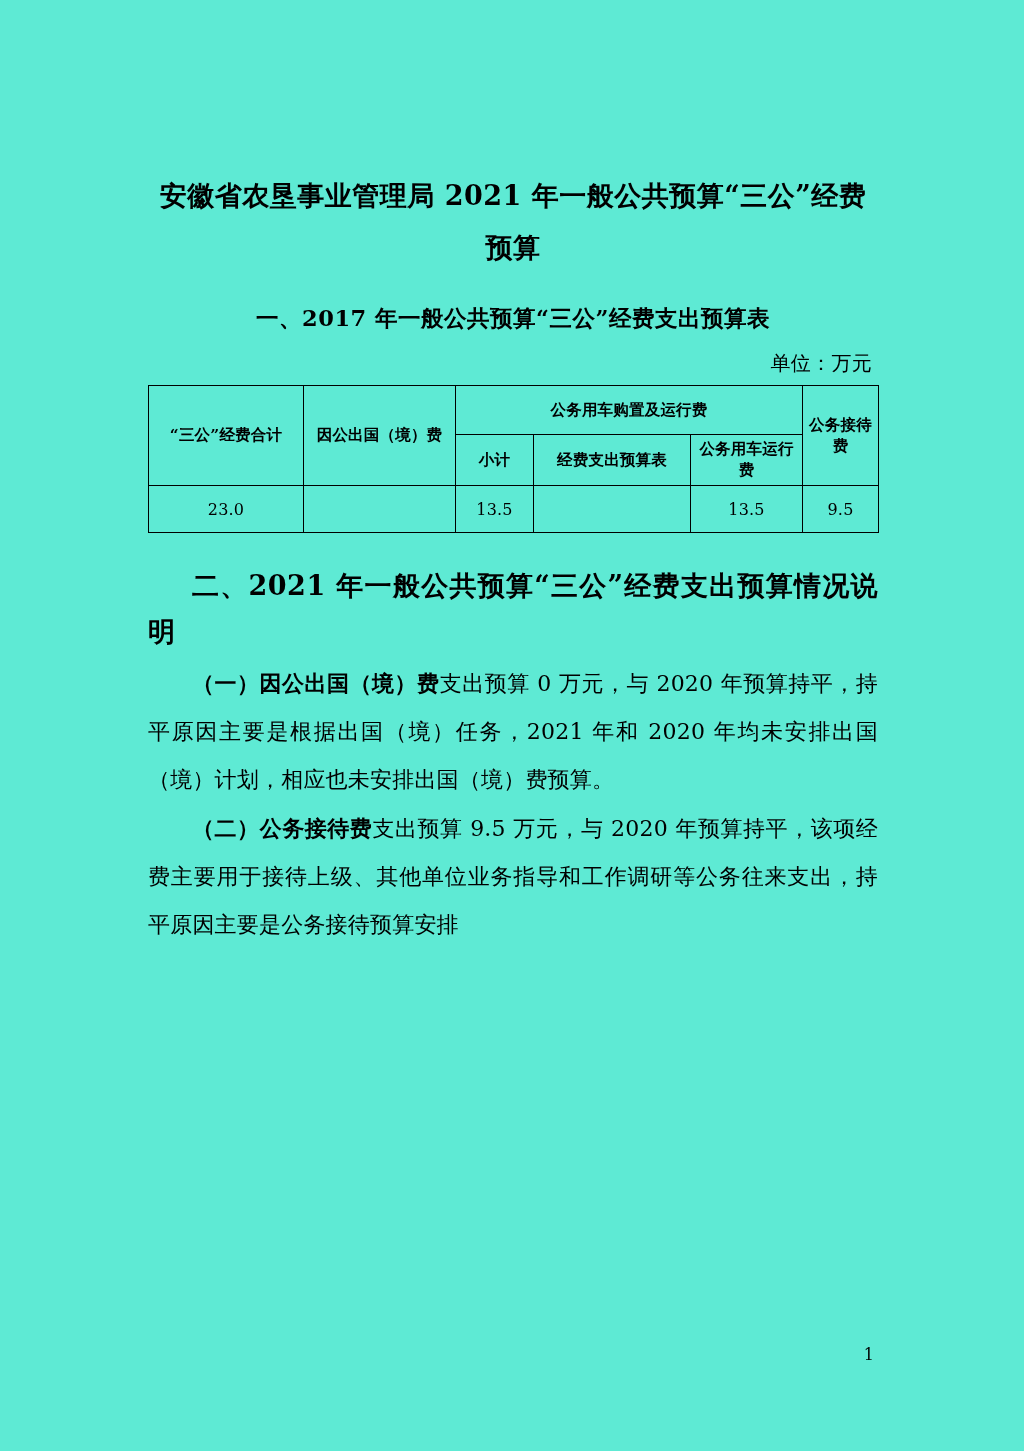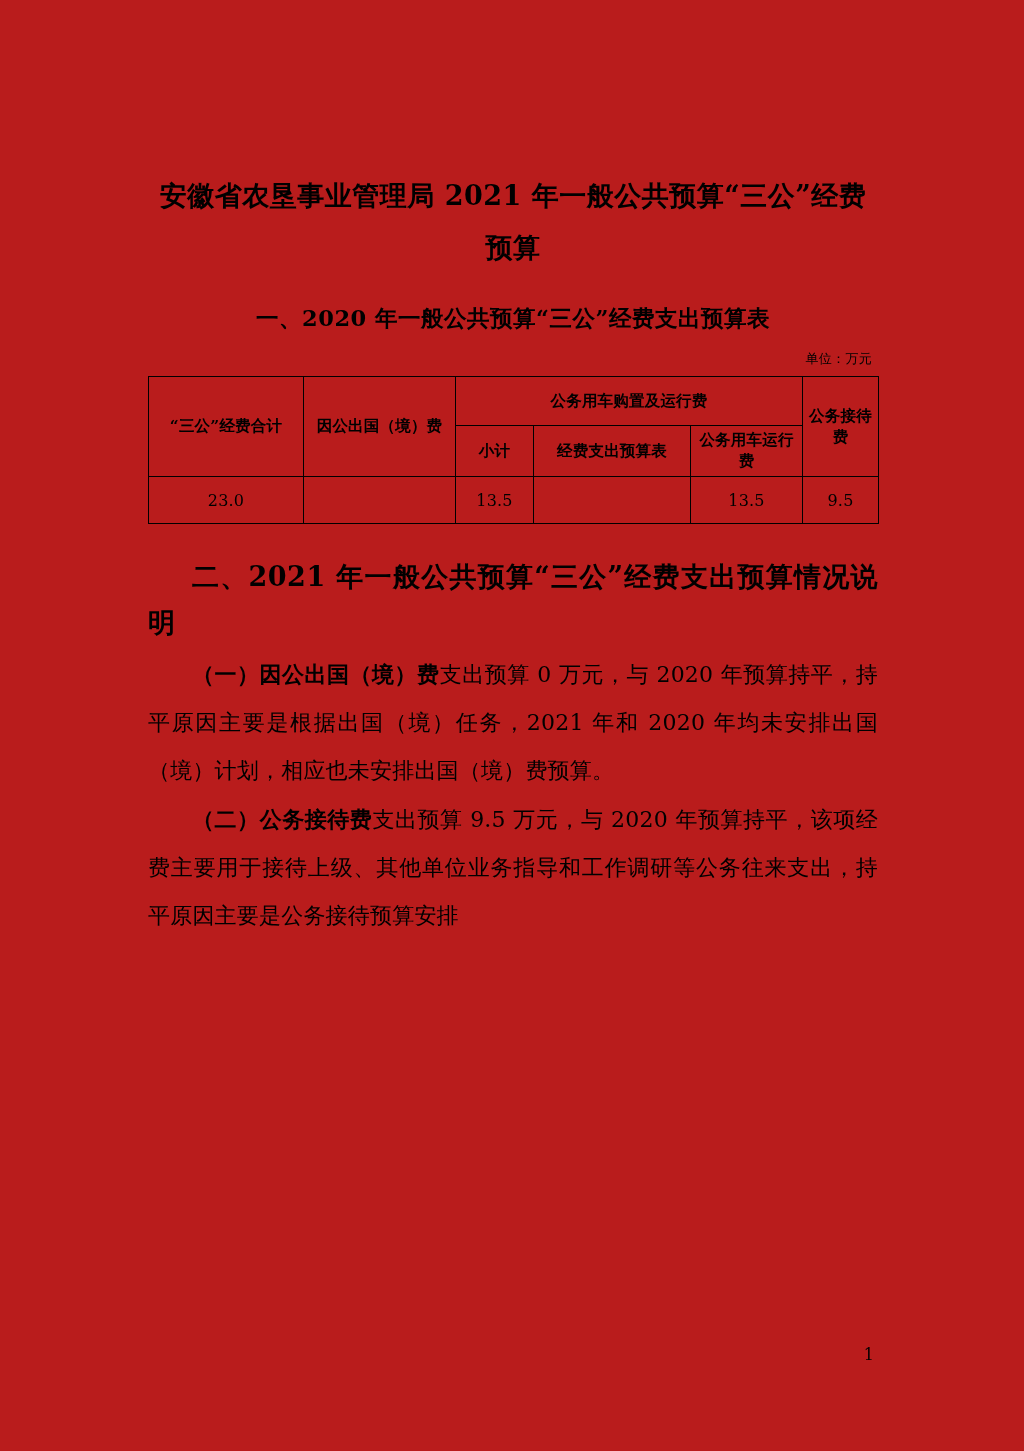--- a/index.html
+++ b/index.html
@@ -13,21 +13,21 @@
     position: relative;
     font-family: "DejaVu Serif", "Liberation Serif", serif;
     color: #000000;
     overflow: hidden;
   }
   .page {
     position: absolute;
     left: 0; top: 0;
     width: 1024px;
     height: 1451px;
-    background: #b91c1c;
+    background: #5eead4;
   }
   .content {
     position: absolute;
     left: 148px;
     top: 170px;
     width: 730px;
   }
 
   
   .doc-title {
@@ -54,21 +54,21 @@
     font-size: 27px;
     line-height: 46px;
     text-align: justify;
     text-indent: 44px;
     margin: 30px 0 4px 0;
     letter-spacing: 0.5px;
   }
 
   .unit-line {
     text-align: right;
-    font-size: 13px;
+    font-size: 20px;
     margin: 10px 6px 8px 0;
     letter-spacing: 0.3px;
   }
 
   
   table.budget {
     border-collapse: collapse;
     width: 730px;
     table-layout: fixed;
     font-size: 15.5px;
@@ -115,21 +115,21 @@
   }
 </style>
 </head>
 <body>
 
 <div class="page">
   <div class="content">
 
     <h1 class="doc-title">安徽省农垦事业管理局 2021 年一般公共预算“三公”经费预算</h1>
 
-    <h2 class="section-heading">一、2020 年一般公共预算“三公”经费支出预算表</h2>
+    <h2 class="section-heading">一、2017 年一般公共预算“三公”经费支出预算表</h2>
 
     <div class="unit-line">单位：万元</div>
 
     <table class="budget">
       <colgroup>
         <col style="width:155px">
         <col style="width:152px">
         <col style="width:78px">
         <col style="width:157px">
         <col style="width:112px">

